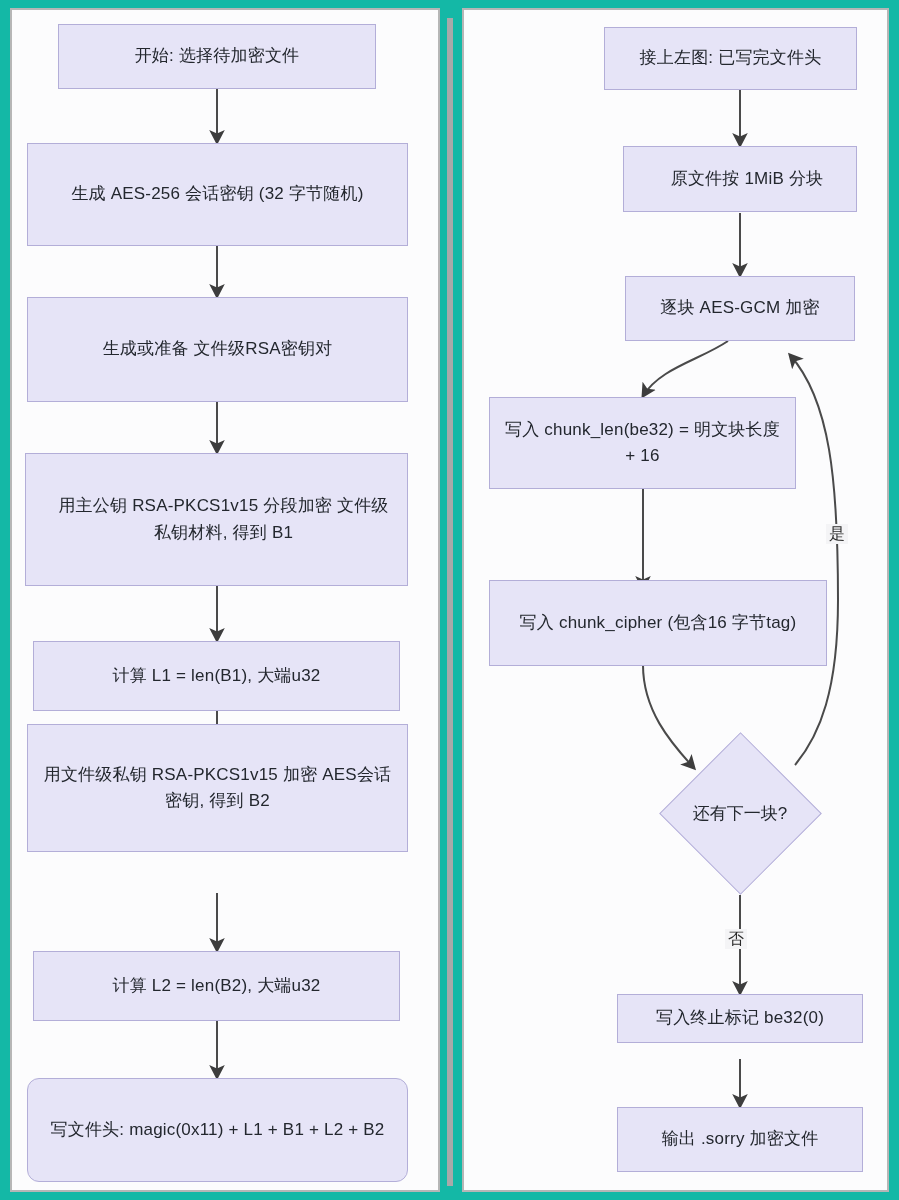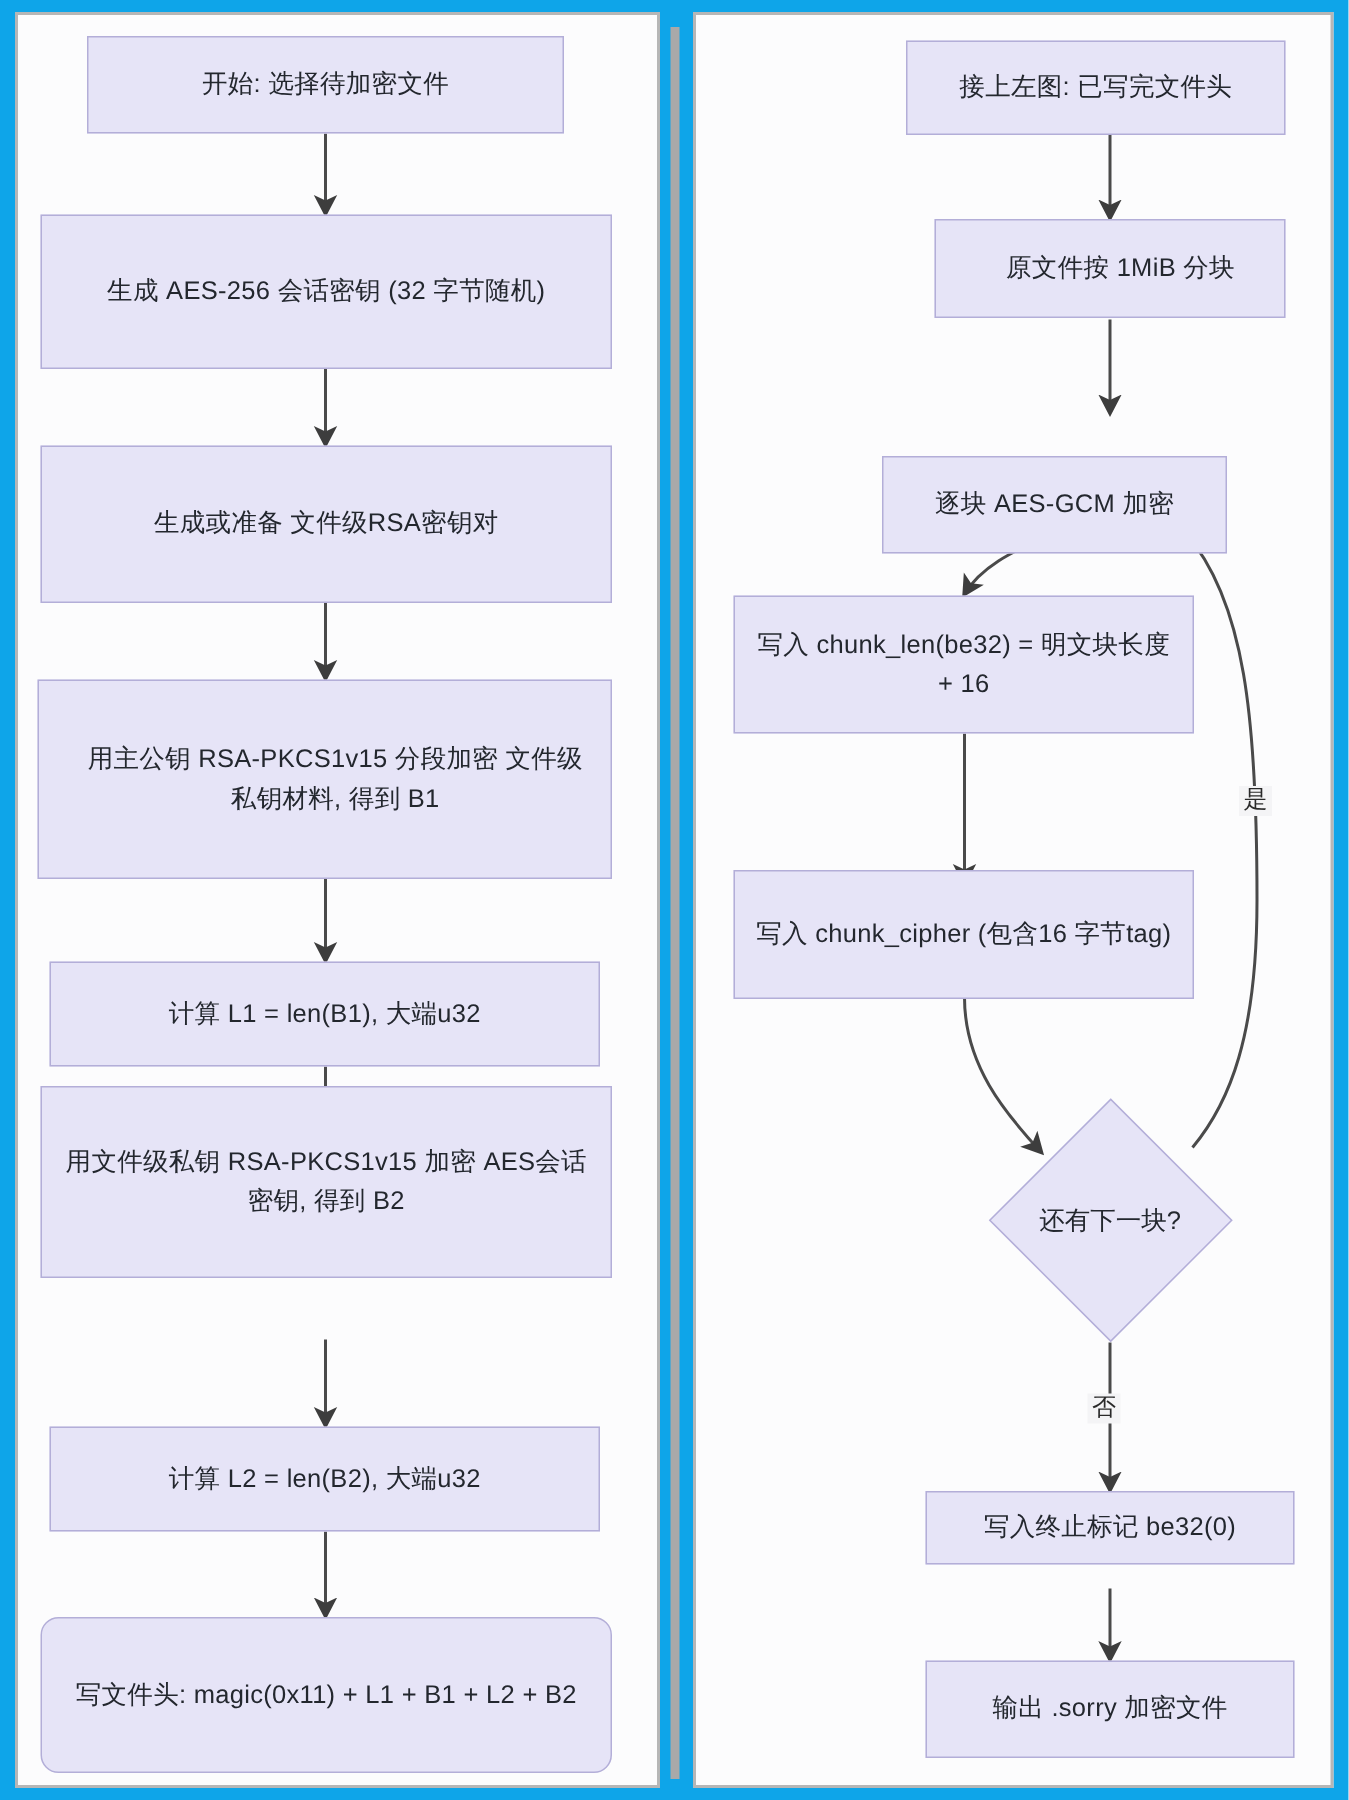--- a/index.html
+++ b/index.html
@@ -7,21 +7,21 @@
     padding: 0;
     background: #ffffff;
   }
   body {
     font-family: "Liberation Sans", "DejaVu Sans", sans-serif;
   }
   #stage {
     position: relative;
     width: 899px;
     height: 1200px;
-    background: #0ea5e9;
+    background: #14b8a6;
     overflow: hidden;
   }
   
   .panel {
     position: absolute;
     background: #fcfcfd;
     border: 2px solid #b6b6b6;
     box-sizing: border-box;
   }
   #panel-left  { left: 10px;  top: 8px;  width: 430px; height: 1184px; }
@@ -164,29 +164,29 @@
   </div>
 
   <div class="node" style="left:604px; top:27px; width:253px; height:63px;justify-content:flex-end;">
     <span>接上左图: 已写完文件头</span>
   </div>
 
   <div class="node" style="left:623px; top:146px; width:234px; height:66px;padding-left:24px;">
     <span>原文件按 1MiB 分块</span>
   </div>
 
-  <div class="node" style="left:588px; top:276px; width:230px; height:65px;margin-top:28px;">
+  <div class="node" style="left:625px; top:276px; width:230px; height:65px;">
     <span>逐块 AES-GCM 加密</span>
   </div>
 
   <div class="node" style="left:489px; top:397px; width:307px; height:92px;">
     <span>写入 chunk_len(be32) = 明文块长度 + 16</span>
   </div>
 
-  <div class="node" style="left:489px; top:580px; width:307px; height:86px;">
+  <div class="node" style="left:489px; top:580px; width:338px; height:86px;">
     <span>写入 chunk_cipher (包含16 字节tag)</span>
   </div>
 
   <div class="decision" style="left:683px; top:756px; width:115px; height:115px;"></div>
   <div class="decision-label" style="left:660px; top:795px; width:160px; height:36px;">
     <span>还有下一块?</span>
   </div>
 
   <div class="node" style="left:617px; top:994px; width:246px; height:49px;">
     <span>写入终止标记 be32(0)</span>

